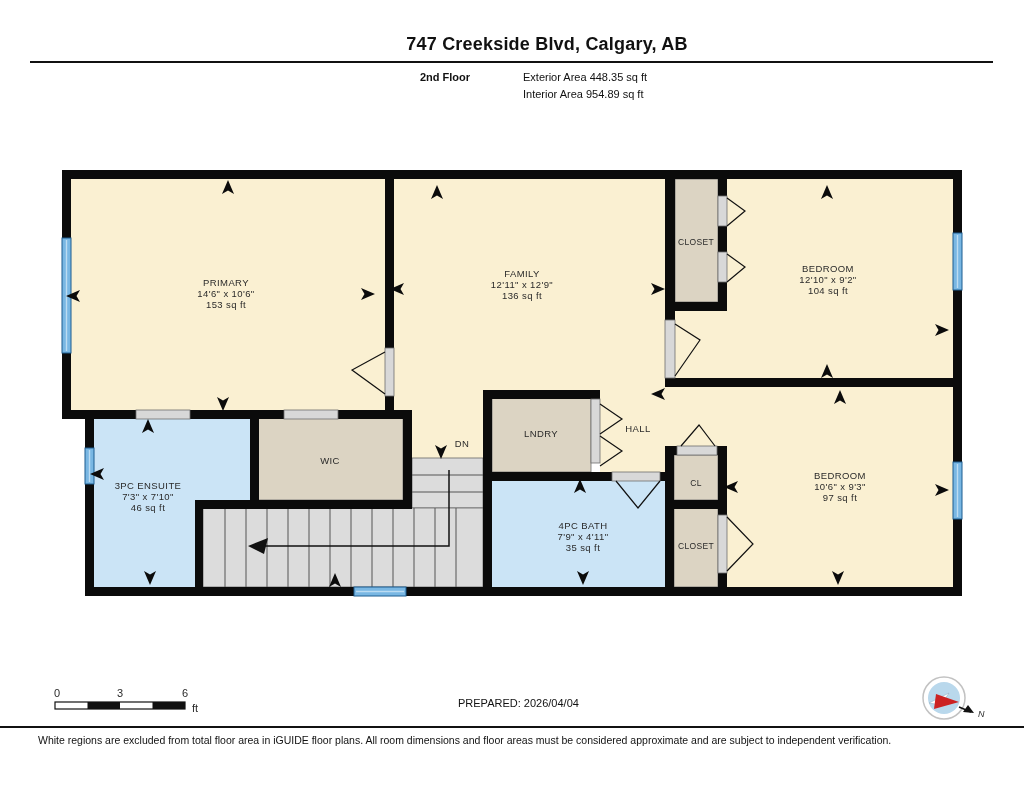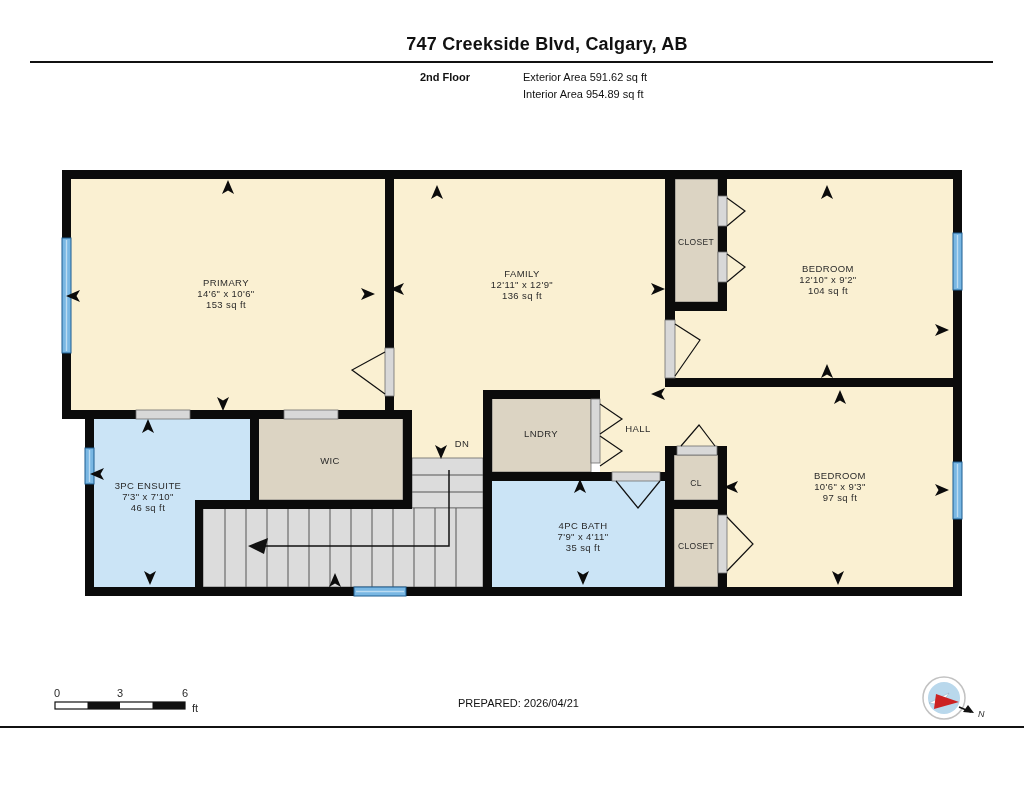--- a/index.html
+++ b/index.html
@@ -22,21 +22,21 @@
   .tick{font-size:11px;}
 </style>
 </head>
 <body>
 
 <div class="page">
 
   <div class="title">747 Creekside Blvd, Calgary, AB</div>
   <div class="rule-top"></div>
   <div class="floor-label">2nd Floor</div>
-  <div class="area-line1">Exterior Area 591.62 sq ft</div>
+  <div class="area-line1">Exterior Area 448.35 sq ft</div>
   <div class="area-line2">Interior Area 954.89 sq ft</div>
 
   <svg width="1024" height="791" viewBox="0 0 1024 791">
 
     <g>
       <rect x="71" y="179" width="314" height="231" fill="#faf0d2"></rect>
       <rect x="394" y="179" width="271" height="211" fill="#faf0d2"></rect>
       <rect x="394" y="390" width="89" height="68" fill="#faf0d2"></rect>
       <rect x="600" y="390" width="65" height="82" fill="#faf0d2"></rect>
       <rect x="665" y="387" width="62" height="59" fill="#faf0d2"></rect>
@@ -219,15 +219,16 @@
       <circle cx="944" cy="698" r="21" fill="#ffffff" stroke="#c2c2c2" stroke-width="1.5"></circle>
       <circle cx="944" cy="698" r="16" fill="#b9d8ec"></circle>
       <polygon points="929,703 949,693 941,705" fill="#ffffff" stroke="#8aa7bb" stroke-width="0.5"></polygon>
       <polygon points="936,694 959,702 934,709" fill="#cc2222"></polygon>
       <line x1="959" y1="707" x2="971" y2="712" stroke="#111" stroke-width="1.5"></line>
       <polygon points="974,713 963,712 968,705" fill="#111"></polygon>
       <text x="978" y="717" font-size="9" font-style="italic">N</text>
     </g>
   </svg>
 
-  <div class="prepared">PREPARED: 2026/04/21</div>
+  <div class="prepared">PREPARED: 2026/04/04</div>
   <div class="rule-bottom"></div>
+  <div class="disclaimer">White regions are excluded from total floor area in iGUIDE floor plans. All room dimensions and floor areas must be considered approximate and are subject to independent verification.</div>
 </div>
 
 </body></html>

